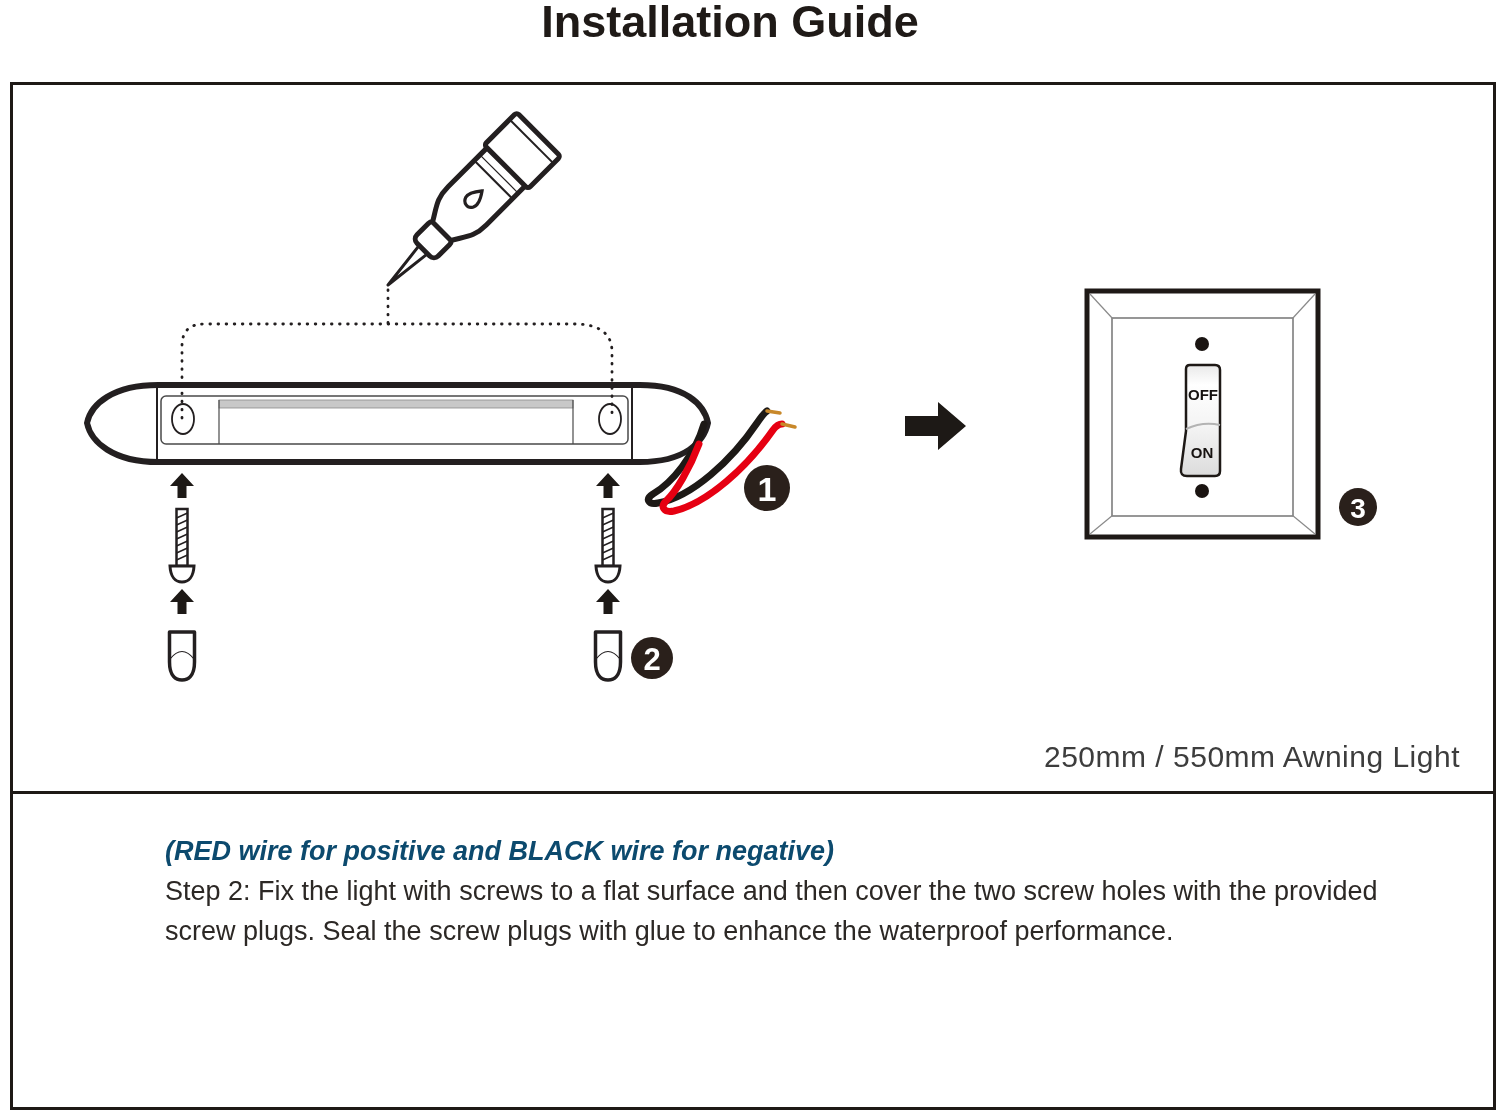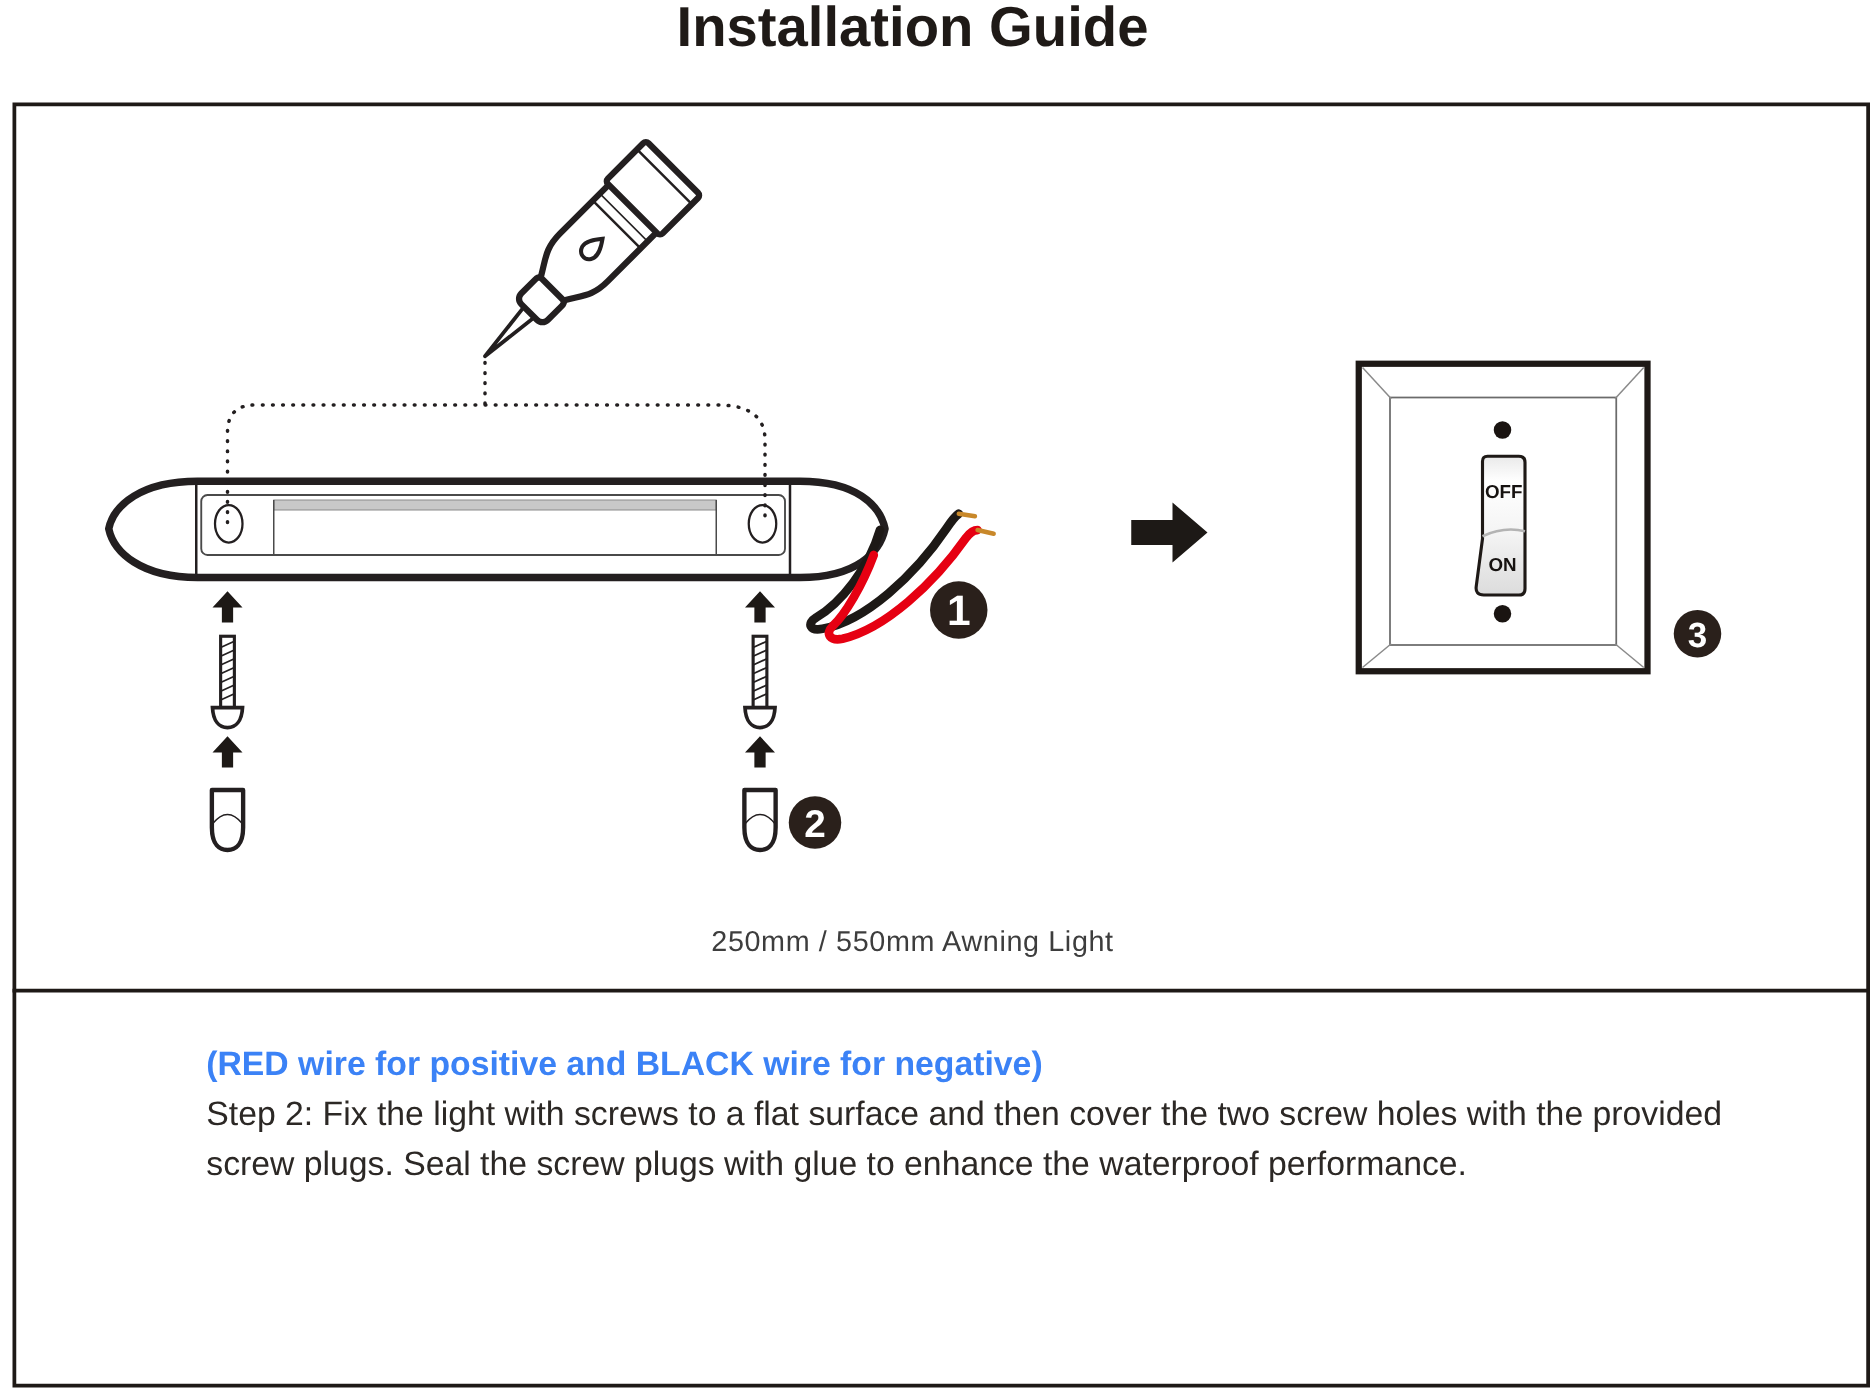--- a/index.html
+++ b/index.html
@@ -14,29 +14,29 @@
   .frame{
     position:absolute;left:10px;top:82px;width:1480px;height:1022px;
     border:3px solid #1e1916;background:#ffffff;
   }
   .section-divider{
     position:absolute;left:10px;top:791px;width:1486px;height:0;
     border-top:3px solid #1e1916;
   }
   .diagram-svg{position:absolute;left:0;top:0;width:1500px;height:1112px;}
   .caption{
-    position:absolute;top:740px;left:0;width:1460px;text-align:center;
-    font-size:23px;color:#3d3d3d;letter-spacing:0.5px;
+    position:absolute;top:740px;left:0;width:1460px;text-align:right;
+    font-size:30px;color:#3d3d3d;letter-spacing:0.5px;
   }
   .steps{
     position:absolute;top:831px;left:165px;width:1215px;
     font-size:27px;line-height:40px;color:#2c2825;
   }
   .steps p{margin:0;}
-  .steps .note{font-weight:bold;color:#3b82f6;}
+  .steps .note{font-weight:bold;font-style:italic;color:#0c4a6e;}
   svg text.badge-num{font-family:"Liberation Sans",sans-serif;font-weight:bold;fill:#ffffff;}
   svg text.switch-word{font-family:"Liberation Sans",sans-serif;font-weight:bold;fill:#161210;}
 </style>
 </head>
 <body>
 
 <div class="page-title">Installation Guide</div>
 
 <div class="frame"></div>
 <div class="section-divider"></div>

